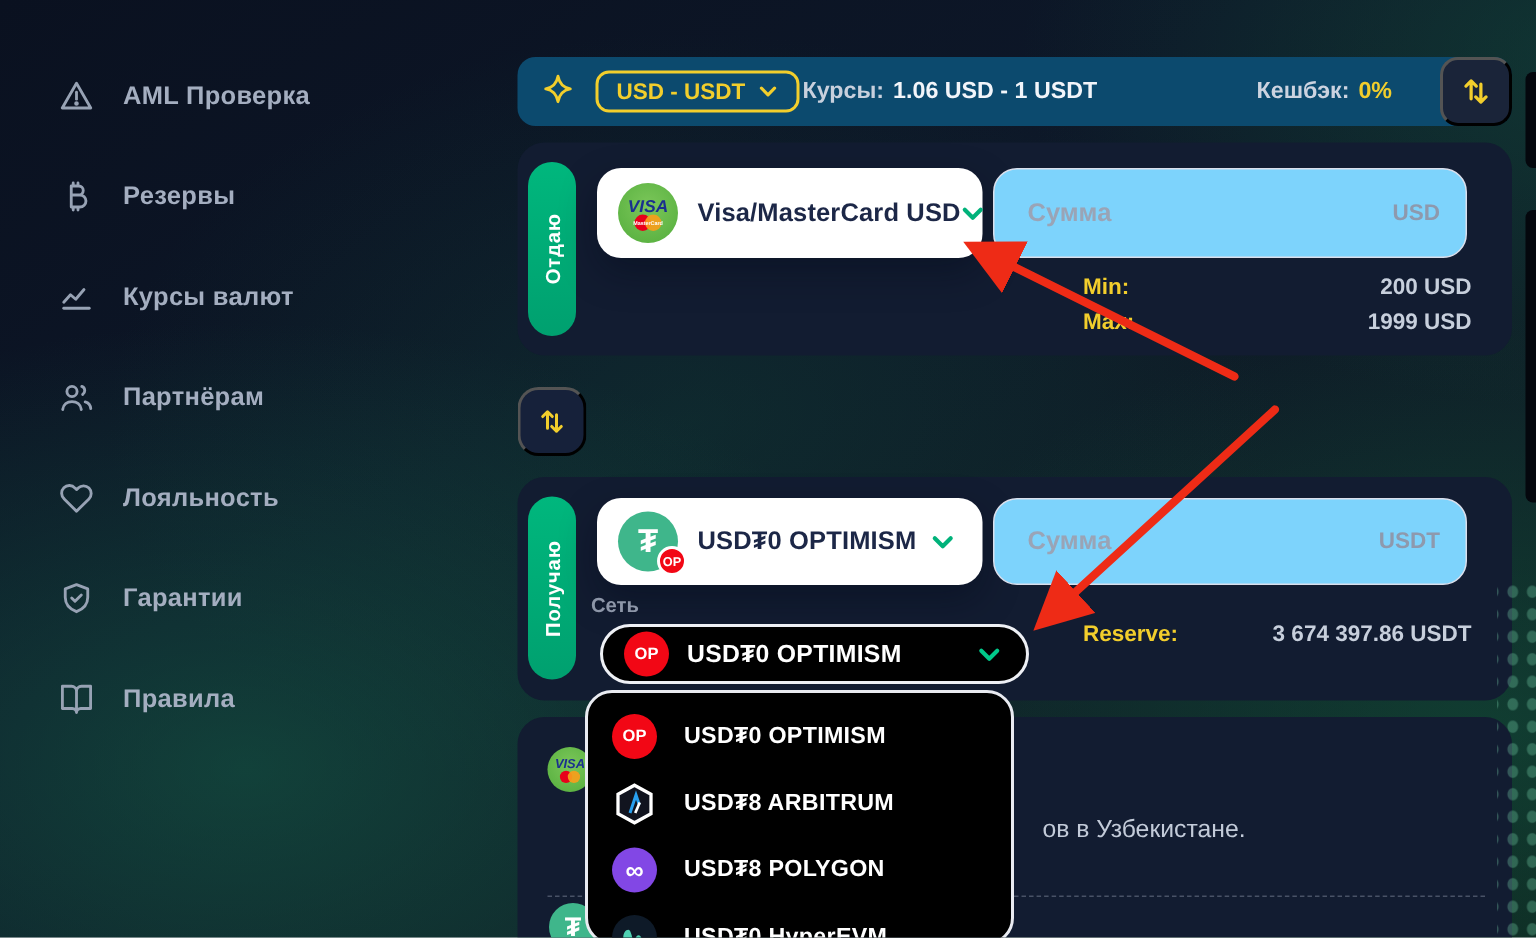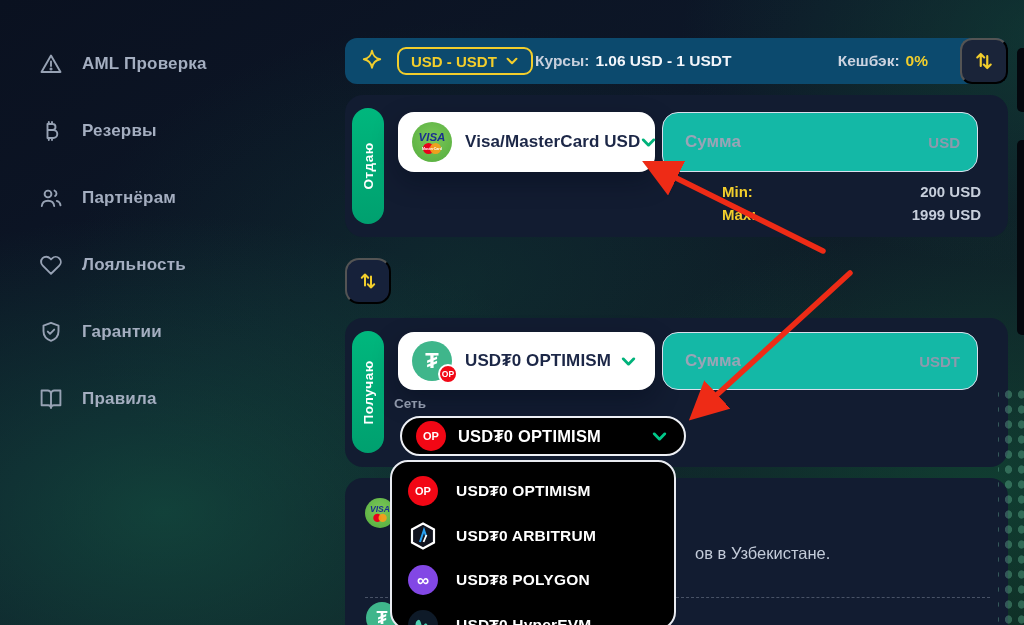--- a/index.html
+++ b/index.html
@@ -46,21 +46,21 @@
   .panel.info { top:478px; height:147px; border-bottom-left-radius:0; border-bottom-right-radius:0; }
 
   .side-pill { position:absolute; left:7px; width:32px; background:linear-gradient(180deg,#00b77d,#00a06f); border-radius:16px; display:flex; align-items:center; justify-content:center; }
   .side-pill span { writing-mode:vertical-rl; transform:rotate(180deg); color:#fff; font-size:13.5px; font-weight:700; letter-spacing:.6px; }
 
   .asset-select { position:absolute; left:53px; width:257px; background:#fff; border-radius:16px; display:flex; align-items:center; padding:0 14px; box-shadow:0 10px 24px rgba(3,10,24,.35); cursor:pointer; }
   .asset-select .name { margin-left:13px; font-size:17px; font-weight:700; color:#1c2747; letter-spacing:.1px; white-space:nowrap; }
   .asset-select .chev { margin-left:auto; margin-right:4px; color:#00b27a; display:flex; }
 
   .amount-wrap { position:absolute; left:317px; width:316px; }
-  .amount-wrap input { width:100%; height:100%; background:#14b8a6; border:1px solid #dadfec; border-radius:16px; padding:0 70px 0 22px; font-size:17px; font-weight:600; color:#1c2747; font-family:inherit; outline:none; }
+  .amount-wrap input { width:100%; height:100%; background:#7dd3fc; border:1px solid #dadfec; border-radius:16px; padding:0 70px 0 22px; font-size:17px; font-weight:600; color:#1c2747; font-family:inherit; outline:none; }
   .amount-wrap input::placeholder { color:#9aa4b6; font-weight:600; }
   .amount-wrap .cur { position:absolute; right:18px; top:50%; transform:translateY(-50%); color:#8e99ad; font-size:15px; font-weight:600; }
 
   .kv-row { position:absolute; left:377px; right:27px; display:flex; justify-content:space-between; font-size:15px; }
   .kv-row .k { color:#f2ce2c; font-weight:700; }
   .kv-row .v { color:#c7cfdc; font-weight:600; }
 
   .swap-mid { position:absolute; left:0; top:258px; width:46px; height:46px; background:#16213a; border-radius:14px; display:flex; align-items:center; justify-content:center; color:#f2ce2c; cursor:pointer; }
 
   .net-label { position:absolute; left:49px; top:78px; font-size:13.5px; color:#8d96a8; font-weight:600; }
@@ -107,20 +107,29 @@
 
   <div class="side-item">
     <span class="ico">
       <svg width="24" height="24" viewBox="0 0 24 24" fill="none" stroke="currentColor" stroke-width="1.9" stroke-linecap="round" stroke-linejoin="round">
           <path d="M8.5 5h5a3 3 0 0 1 0 6h-5zM8.5 11h5.8a3.2 3.2 0 0 1 0 8H8.5zM9.8 5V3M13 5V3M9.8 21v-2M13 21v-2M8.5 5v14"></path>
         </svg>
     </span>
     <span class="lbl">Резервы</span>
   </div>
 
+  <div class="side-item">
+    <span class="ico">
+      <svg width="24" height="24" viewBox="0 0 24 24" fill="none" stroke="currentColor" stroke-width="1.9" stroke-linecap="round" stroke-linejoin="round">
+          <path d="m3.5 15.5 4.5-5 3.5 3 5.5-6.5"></path>
+          <path d="M3.5 19.5h17"></path>
+        </svg>
+    </span>
+    <span class="lbl">Курсы валют</span>
+  </div>
 
   <div class="side-item">
     <span class="ico">
       <svg width="24" height="24" viewBox="0 0 24 24" fill="none" stroke="currentColor" stroke-width="1.9" stroke-linecap="round" stroke-linejoin="round">
           <circle cx="9" cy="8" r="3.4"></circle>
           <path d="M2.8 20c.4-3.4 3-5.3 6.2-5.3s5.8 1.9 6.2 5.3"></path>
           <path d="M15.5 4.6a3 3 0 0 1 2 2.8 3 3 0 0 1-1.4 2.6M17.8 14.9c2.2.6 3.5 2.2 3.7 4.5"></path>
         </svg>
     </span>
     <span class="lbl">Партнёрам</span>
@@ -250,20 +259,24 @@
     <div class="net-label">Сеть</div>
     <div class="net-select">
       <span class="coin op" style="width:30px;height:30px;font-size:11px;">OP</span>
       <span class="name">USD₮0 OPTIMISM</span>
       <span class="chev">
         <svg width="17" height="17" viewBox="0 0 16 16" fill="none" stroke="currentColor" stroke-width="2.6" stroke-linecap="round" stroke-linejoin="round">
             <path d="m3 5.5 5 5 5-5"></path>
           </svg>
       </span>
     </div>
+    <div class="kv-row" style="top:96px;">
+      <span class="k">Reserve:</span>
+      <span class="v">3 674 397.86 USDT</span>
+    </div>
   </section>
 
   <section class="panel info">
     <span class="coin" style="position:absolute;left:20px;top:20px;width:30px;height:30px;background:radial-gradient(circle at 50% 40%,#7cc75a,#53ad3c);">
       <svg width="30" height="30" viewBox="0 0 40 40">
           <text x="20" y="19" text-anchor="middle" font-size="11.5" font-style="italic" font-weight="bold" fill="#1a2f8f" font-family="Liberation Sans,sans-serif">VISA</text>
           <circle cx="16.5" cy="26.5" r="5.5" fill="#e8001b"></circle>
           <circle cx="23.5" cy="26.5" r="5.5" fill="#f79e1b" opacity="0.92"></circle>
         </svg>
     </span>
@@ -280,21 +293,21 @@
       <span class="lbl">USD₮0 OPTIMISM</span>
     </div>
     <div class="dd-item">
       <span style="flex:0 0 30px;display:flex;">
         <svg width="30" height="30" viewBox="0 0 30 30">
             <polygon points="15,2.5 26,8.5 26,21.5 15,27.5 4,21.5 4,8.5" fill="#11141f" stroke="#ffffff" stroke-width="2.2"></polygon>
             <path d="M12 21 16 9l2.2 6.5" fill="none" stroke="#28a0f0" stroke-width="2"></path>
             <path d="M15.5 21l3-7" fill="none" stroke="#ffffff" stroke-width="1.8"></path>
           </svg>
       </span>
-      <span class="lbl">USD₮0 ARBITRUM</span>
+      <span class="lbl">USD₮8 ARBITRUM</span>
     </div>
     <div class="dd-item">
       <span class="coin poly" style="width:30px;height:30px;">
         <span style="font-size:17px;font-weight:700;line-height:1;">∞</span>
       </span>
       <span class="lbl">USD₮8 POLYGON</span>
     </div>
     <div class="dd-item">
       <span class="coin hyper" style="width:30px;height:30px;">
         <svg width="18" height="14" viewBox="0 0 24 18">

